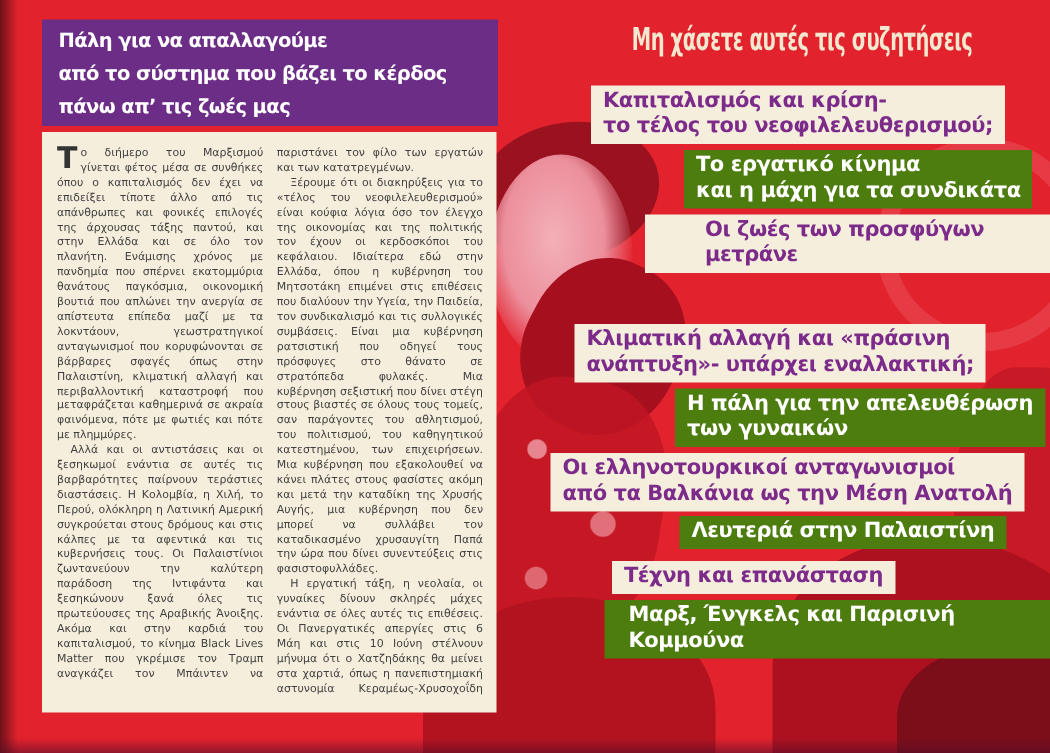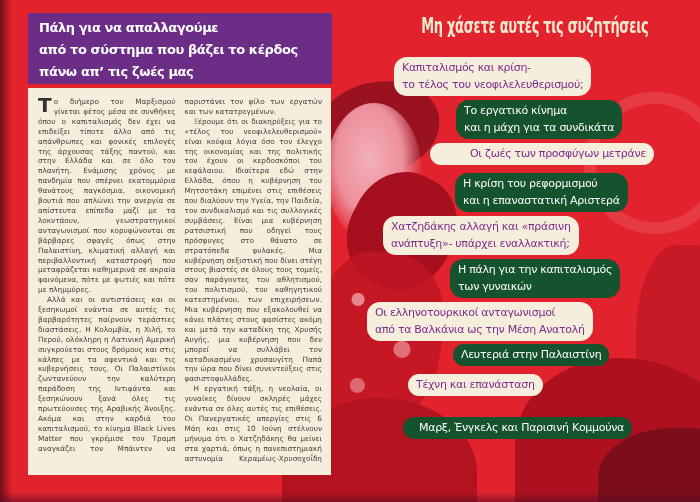--- a/index.html
+++ b/index.html
@@ -51,34 +51,34 @@
   .article-cols p { margin:0; text-indent:9px; }
   .article-cols p.first { text-indent:0; }
   .dropcap { float:left; font-size:20px; line-height:17px; font-weight:bold; color:#333;
     margin:0 2px 0 0; }
 
   
   .disc-heading { position:absolute; z-index:2; top:14px; right:52px;
     color:#f2e7cf; font-size:21px; font-weight:bold; letter-spacing:-0.5px;
     transform:scaleX(0.62); transform-origin:right top; white-space:nowrap; }
   .strip { position:absolute; z-index:2; padding:2px 8px 3px 8px;
-    font-size:11px; font-weight:normal; line-height:17px; letter-spacing:-0.3px;
-    white-space:pre-line;border-radius:13px; }
+    font-size:14px; font-weight:bold; line-height:17px; letter-spacing:-0.3px;
+    white-space:pre-line; }
   .strip.cream  { background:#f6eedc; color:#7c2b8a; }
-  .strip.purple { background:#14532d; color:#ffffff; }
+  .strip.purple { background:#4d7c0f; color:#ffffff; }
   .t0  { left:394px; top:57px;  }
   .t1  { left:456px; top:100px; }
   .t2  { left:430px; top:143px;padding-left:40px; }
   .t3  { left:455px; top:173px; }
   .t4  { left:383px; top:216px; }
   .t5  { left:450px; top:259px; }
   .t6  { left:367px; top:302px; }
   .t7  { left:453px; top:344px;text-align:center; }
   .t8  { left:408px; top:374px; }
-  .t9  { left:403px; top:417px;padding-left:16px; }
+  .t9  { left:403px; top:400px;padding-left:16px; }
   .t10 { left:385px; top:432px; }
 </style>
 </head>
 <body>
 
 <div class="poster">
 
   <div class="photo-layer">
     <div class="deco left-edge-shadow"></div>
     <div class="deco photo-ring"></div>
@@ -109,25 +109,23 @@
     </div>
   </div>
 
   <div class="disc-heading">Μη χάσετε αυτές τις συζητήσεις</div>
 
   <div class="strip t0 cream">Καπιταλισμός και κρίση-
 το τέλος του νεοφιλελευθερισμού;</div>
   <div class="strip t1 purple">Το εργατικό κίνημα
 και η μάχη για τα συνδικάτα</div>
   <div class="strip t2 cream">Οι ζωές των προσφύγων μετράνε</div>
-  <div class="strip t3 purple">Η κρίση του ρεφορμισμού
-και η επαναστατική Αριστερά</div>
-  <div class="strip t4 cream">Χατζηδάκης αλλαγή και «πράσινη
+  <div class="strip t4 cream">Κλιματική αλλαγή και «πράσινη
 ανάπτυξη»- υπάρχει εναλλακτική;</div>
-  <div class="strip t5 purple">Η πάλη για την καπιταλισμός
+  <div class="strip t5 purple">Η πάλη για την απελευθέρωση
 των γυναικών</div>
   <div class="strip t6 cream">Οι ελληνοτουρκικοί ανταγωνισμοί
 από τα Βαλκάνια ως την Μέση Ανατολή</div>
   <div class="strip t7 purple">Λευτεριά στην Παλαιστίνη</div>
   <div class="strip t8 cream">Τέχνη και επανάσταση</div>
   <div class="strip t9 purple">Μαρξ, Ένγκελς και Παρισινή Κομμούνα</div>
 
 </div>
 
 </body></html>

